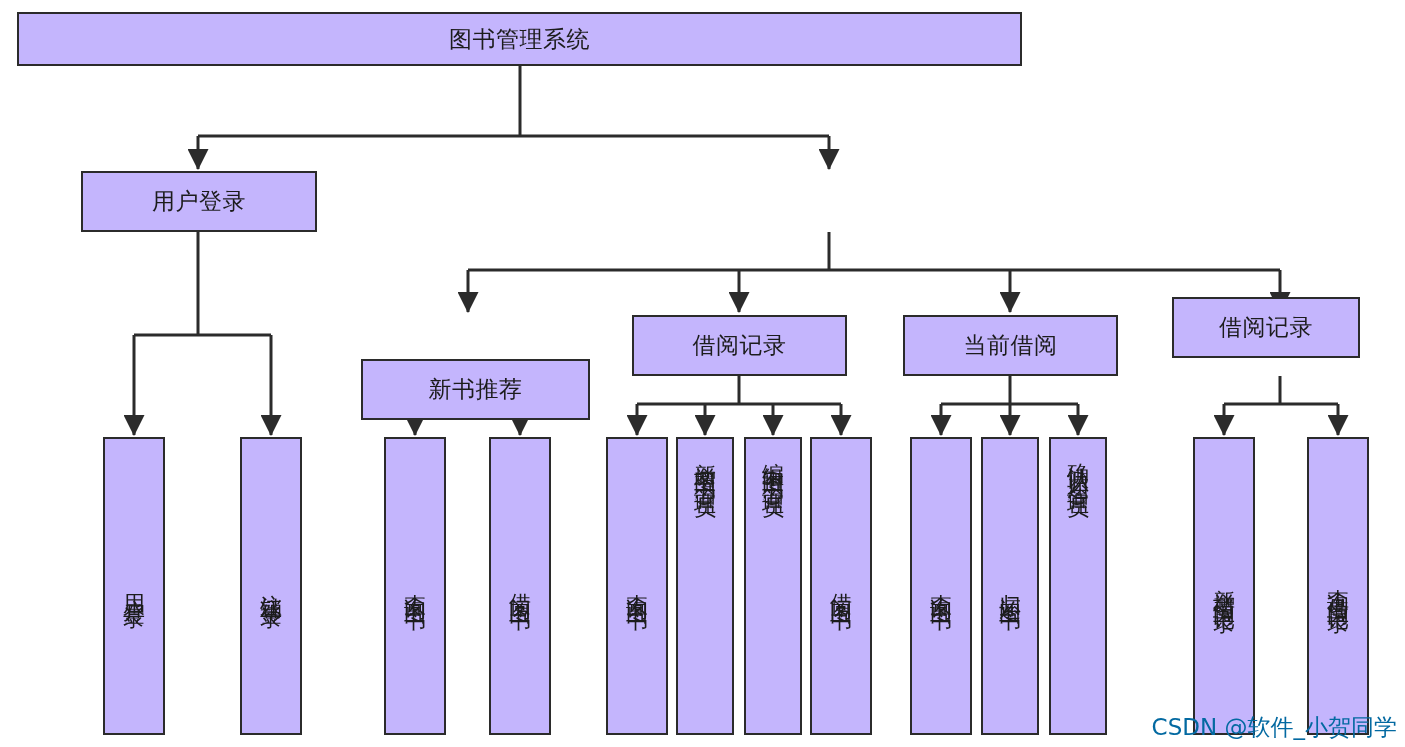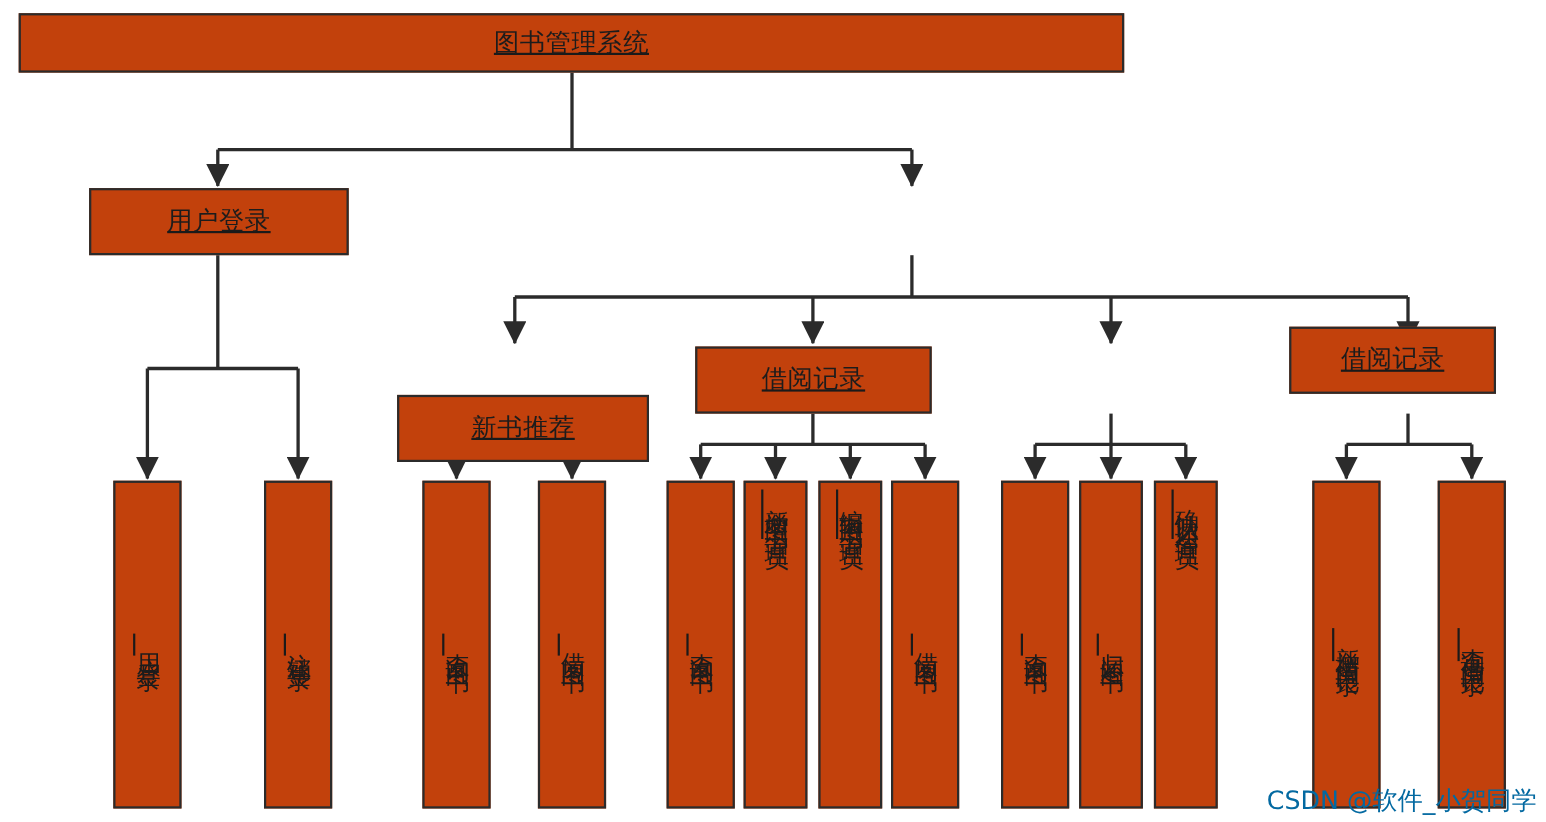--- a/index.html
+++ b/index.html
@@ -23,27 +23,26 @@
     position: absolute;
     left: 0;
     top: 0;
     width: 1405px;
     height: 747px;
     pointer-events: none;
   }
   .node {
     position: absolute;
     box-sizing: border-box;
-    background: #c2410c;
+    background: #c4b5fd;
     border: 2px solid #2b2b2b;
     display: flex;
     align-items: center;
     justify-content: center;
     z-index: 2;
-    text-decoration: underline;
   }
   .node-label {
     font-size: 23px;
     line-height: 1.15;
     color: #1c1c1c;
     letter-spacing: 0.5px;
     white-space: nowrap;
     text-align: center;
   }
   .node.leaf .node-label {
@@ -138,20 +137,23 @@
 
 
   <div class="node" style="left:361px; top:315px; width:229px; height:61px;margin-top:44px;">
     <span class="node-label">新书推荐</span>
   </div>
 
   <div class="node" style="left:632px; top:315px; width:215px; height:61px;">
     <span class="node-label">借阅记录</span>
   </div>
 
+  <div class="node" style="left:903px; top:315px; width:215px; height:61px;">
+    <span class="node-label">当前借阅</span>
+  </div>
 
   <div class="node" style="left:1172px; top:297px; width:188px; height:61px;">
     <span class="node-label">借阅记录</span>
   </div>
 
   <div class="node leaf centered" style="left:103px; top:437px; width:62px; height:298px;">
     <span class="node-label">用户登录</span>
   </div>
 
   <div class="node leaf centered" style="left:240px; top:437px; width:62px; height:298px;">

